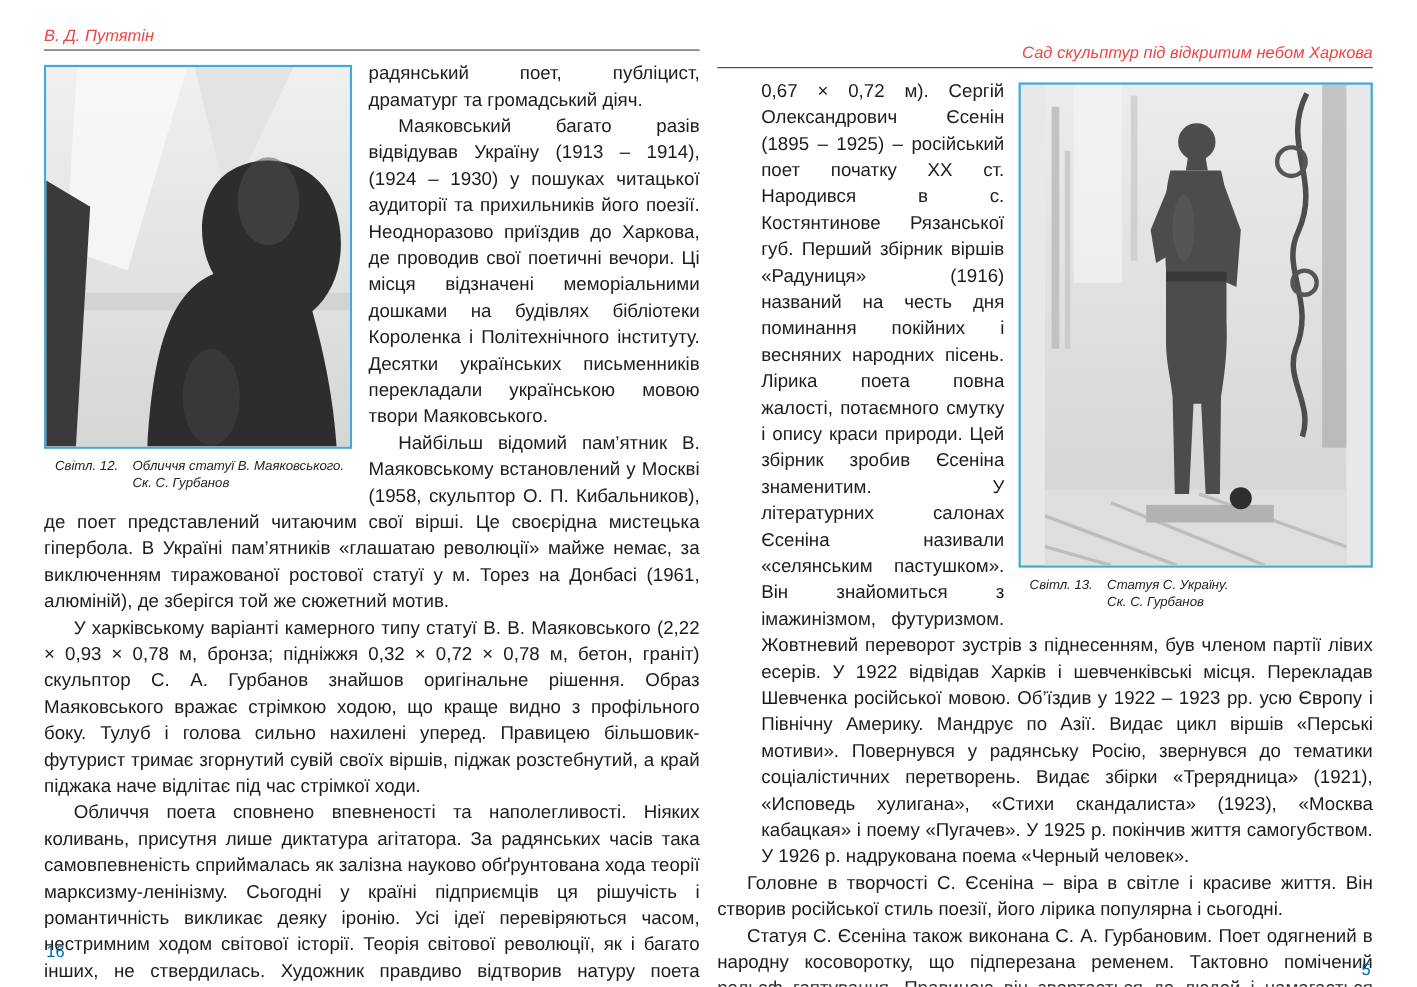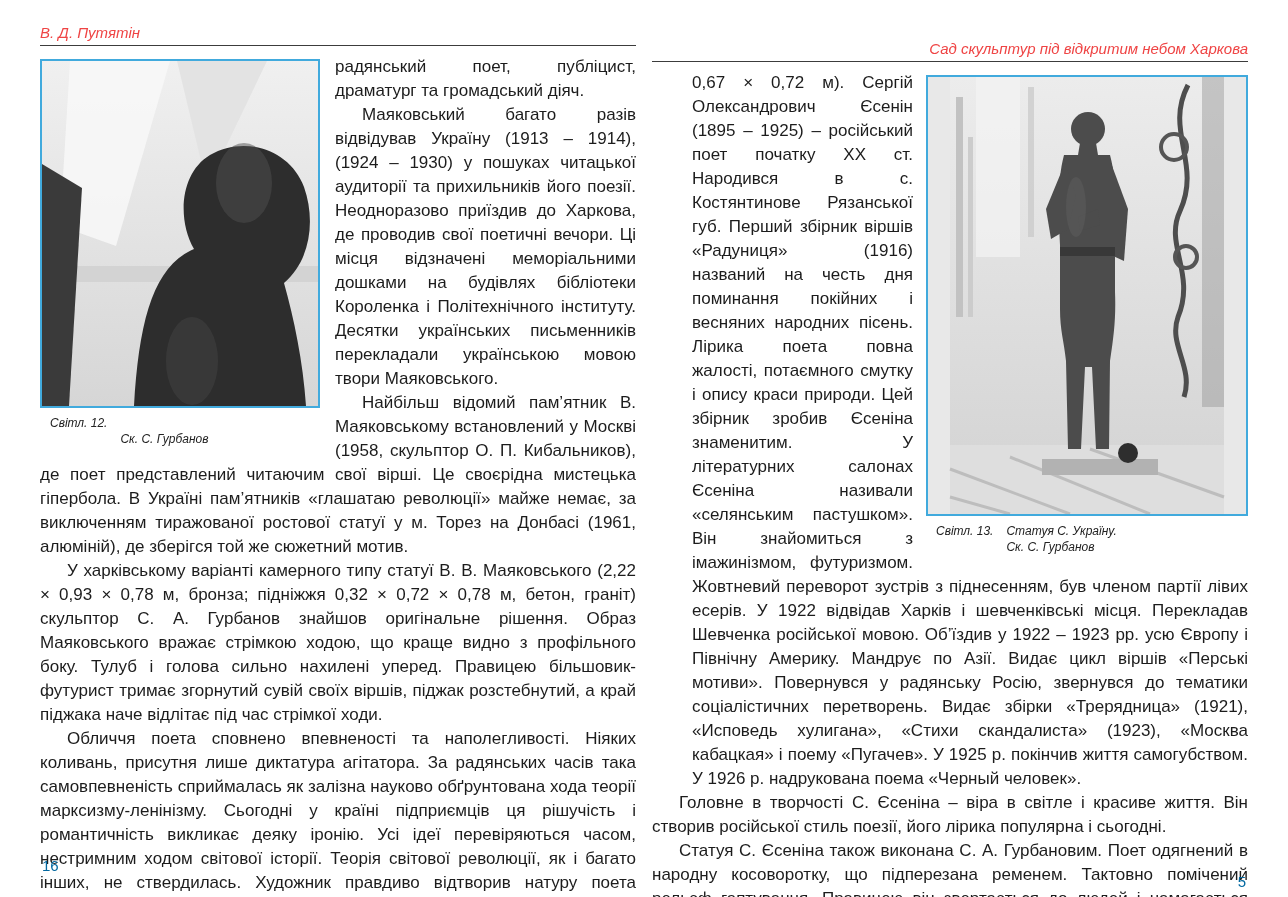--- a/index.html
+++ b/index.html
@@ -76,21 +76,21 @@
           <rect x="0" y="205" width="276" height="16" fill="#c9c9c9" opacity="0.55"></rect>
           <path d="M0,103 L40,127 L27,345 L0,345 Z" fill="#3a3a3a"></path>
           <path d="M92,345 C97,258 112,205 152,188 C135,158 138,112 168,94 C202,74 248,88 262,126 C274,160 268,200 242,222 C252,258 261,300 264,345 Z" fill="#2d2d2d"></path>
           <ellipse cx="202" cy="122" rx="28" ry="40" fill="#505050" opacity="0.5"></ellipse>
           <ellipse cx="150" cy="300" rx="26" ry="44" fill="#474747" opacity="0.45"></ellipse>
         </svg>
       </div>
       <figcaption class="fig-caption">
         <span class="cap-label">Світл. 12.</span>
         <span class="cap-text">
-          <br>
+          <span>Обличчя статуї В. Маяковського.</span><br>
           <span>Ск. С. Гурбанов</span>
         </span>
       </figcaption>
     </figure>
 
     <p class="para cont">радянський поет, публіцист, драматург та громадський діяч.</p>
     <p class="para">Маяковський багато разів відвідував Україну (1913 – 1914), (1924 – 1930) у пошуках читацької аудиторії та прихильників його поезії. Неодноразово приїздив до Харкова, де проводив свої поетичні вечори. Ці місця відзначені меморіальними дошками на будівлях бібліотеки Короленка і Політехнічного інституту. Десятки українських письменників перекладали українською мовою твори Маяковського.</p>
     <p class="para">Найбільш відомий пам’ятник В. Маяковському встановлений у Москві (1958, скульптор О. П. Кибальников), де поет представлений читаючим свої вірші. Це своєрідна мистецька гіпербола. В Україні пам’ятників «глашатаю революції» майже немає, за виключенням тиражованої ростової статуї у м. Торез на Донбасі (1961, алюміній), де зберігся той же сюжетний мотив.</p>
     <p class="para">У харківському варіанті камерного типу статуї В. В. Маяковського (2,22 × 0,93 × 0,78 м, бронза; підніжжя 0,32 × 0,72 × 0,78 м, бетон, граніт) скульптор С. А. Гурбанов знайшов оригінальне рішення. Образ Маяковського вражає стрімкою ходою, що краще видно з профільного боку. Тулуб і голова сильно нахилені уперед. Правицею більшовик-футурист тримає згорнутий сувій своїх віршів, піджак розстебнутий, а край піджака наче відлітає під час стрімкої ходи.</p>
     <p class="para">Обличчя поета сповнено впевненості та наполегливості. Ніяких коливань, присутня лише диктатура агітатора. За радянських часів така самовпевненість сприймалась як залізна науково обґрунтована хода теорії марксизму-ленінізму. Сьогодні у країні підприємців ця рішучість і романтичність викликає деяку іронію. Усі ідеї перевіряються часом, нестримним ходом світової історії. Теорія світової революції, як і багато інших, не ствердилась. Художник правдиво відтворив натуру поета (категоричність і впевненість у світлому майбутньому). Образ Маяковського роботи майстра Гурбанова спрямовує глядача співставляти партійні гасла, поетичні мрії з підсумками реальних досягнень XXI ст.</p>

